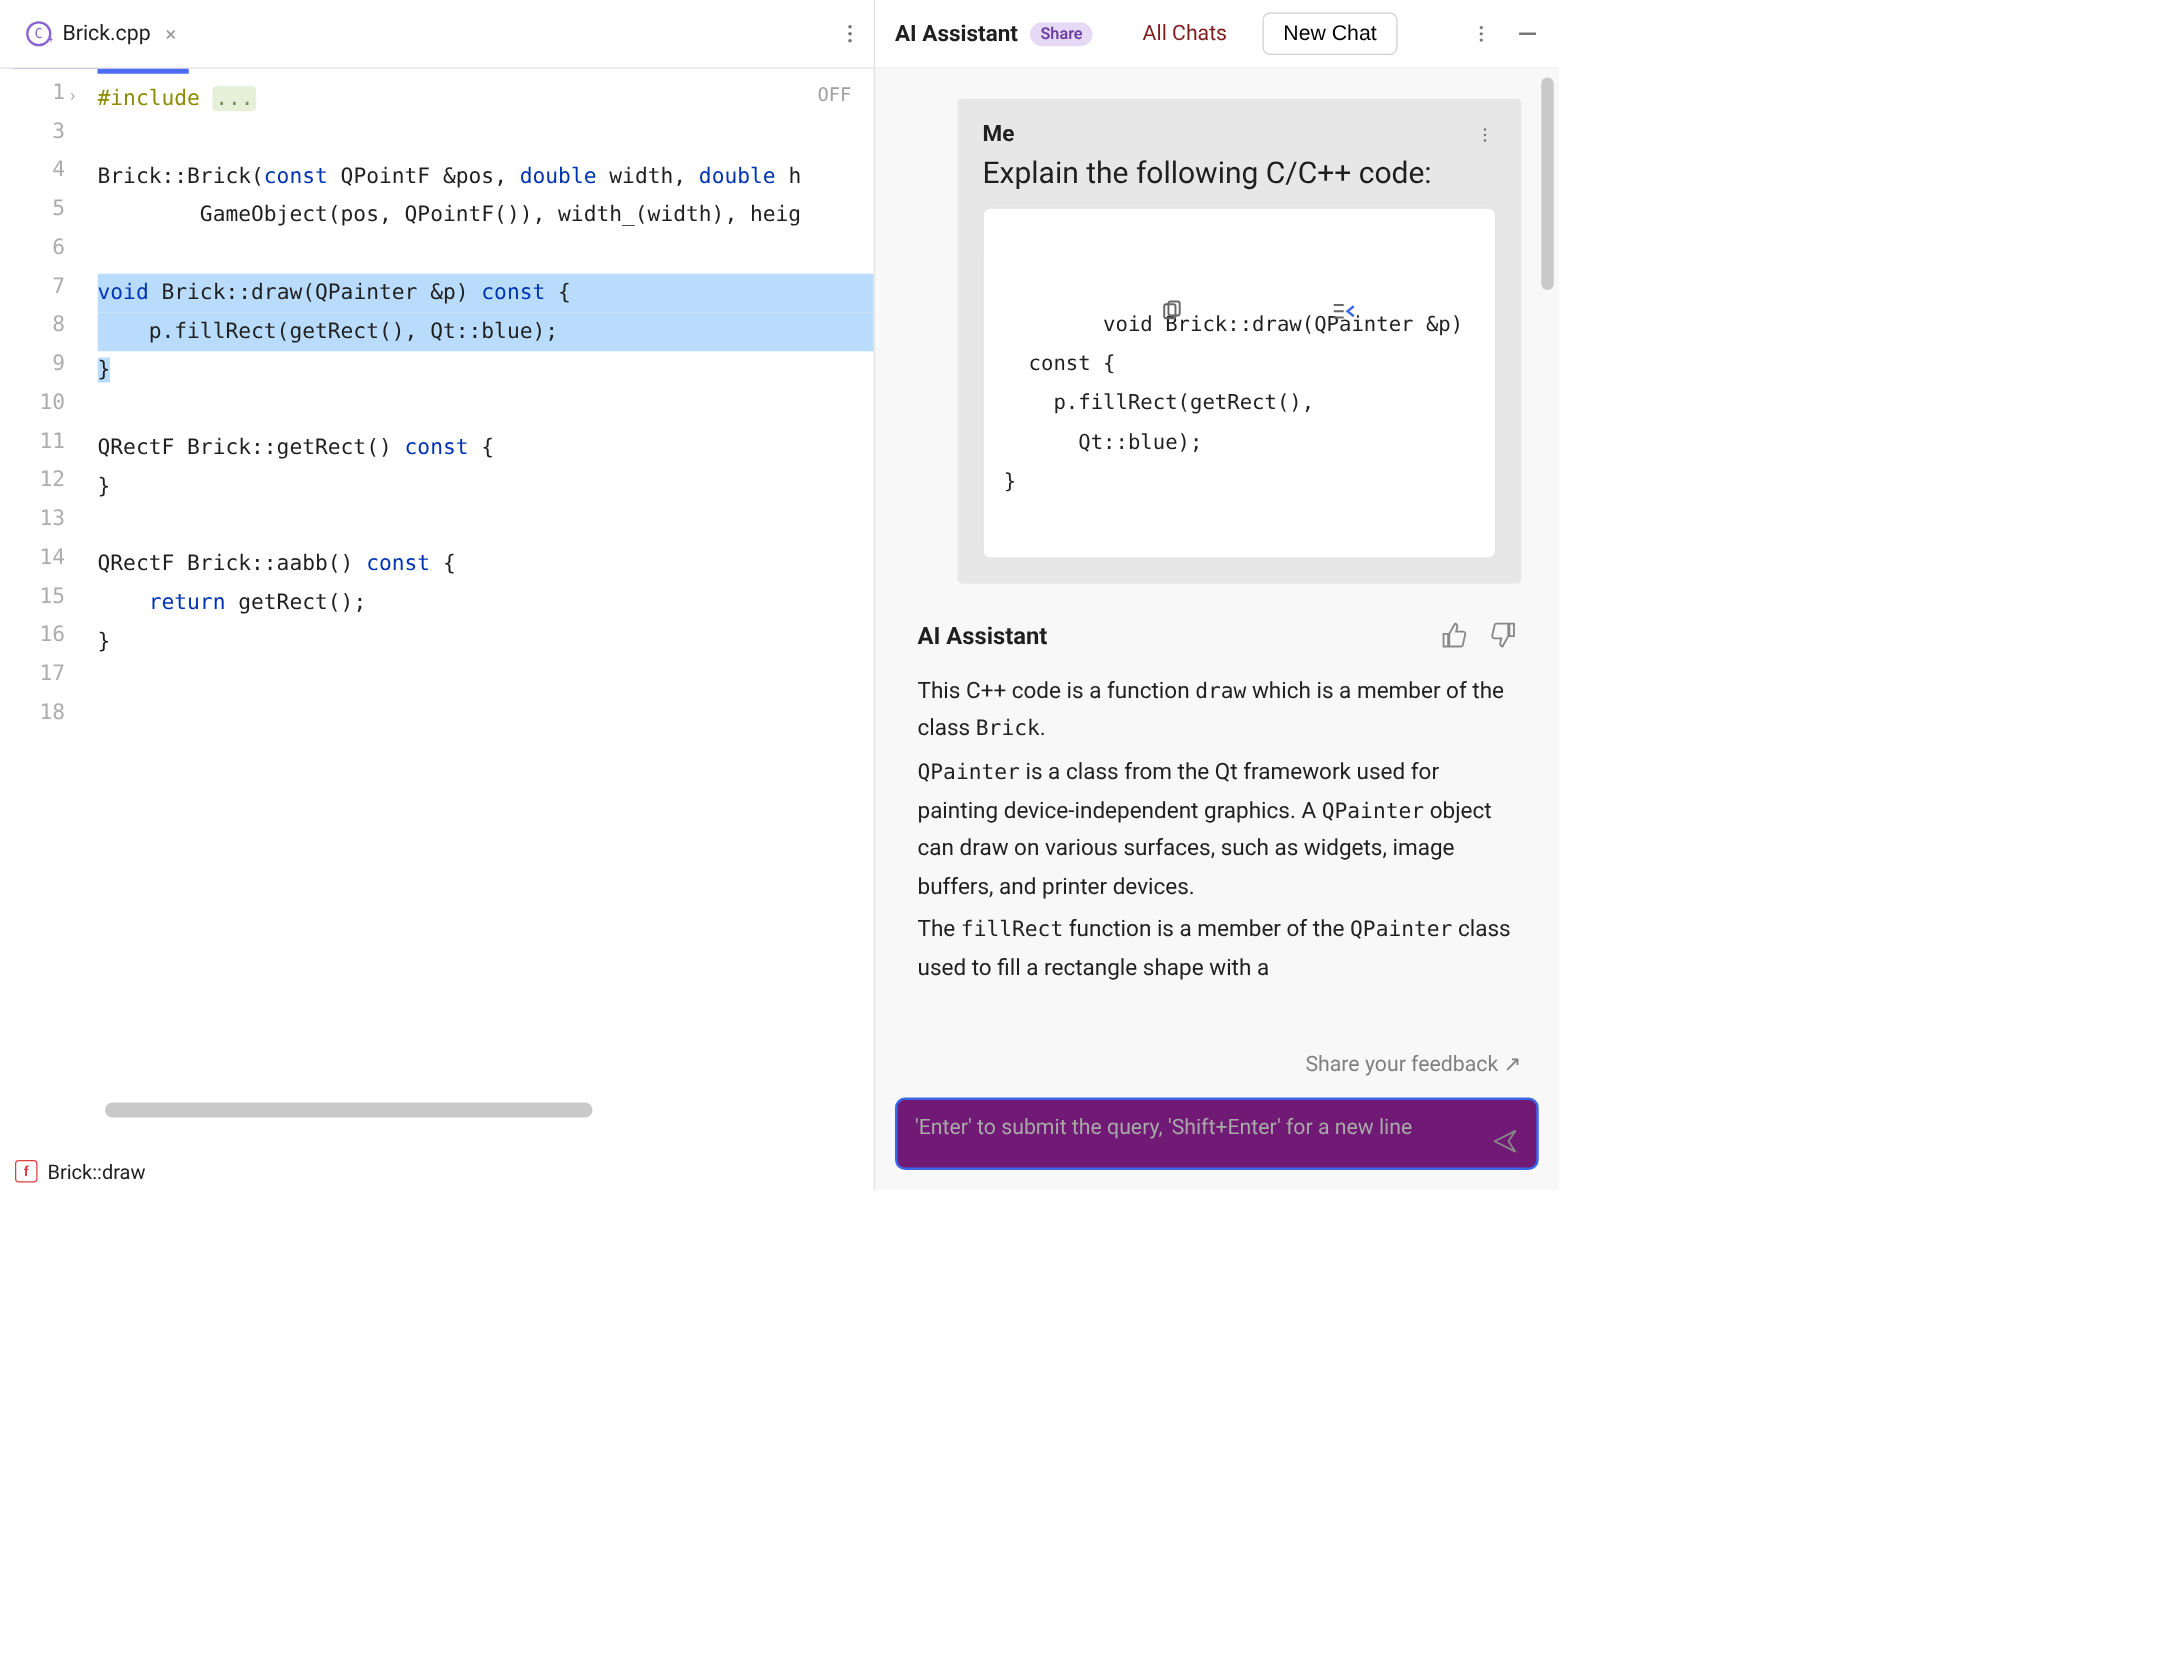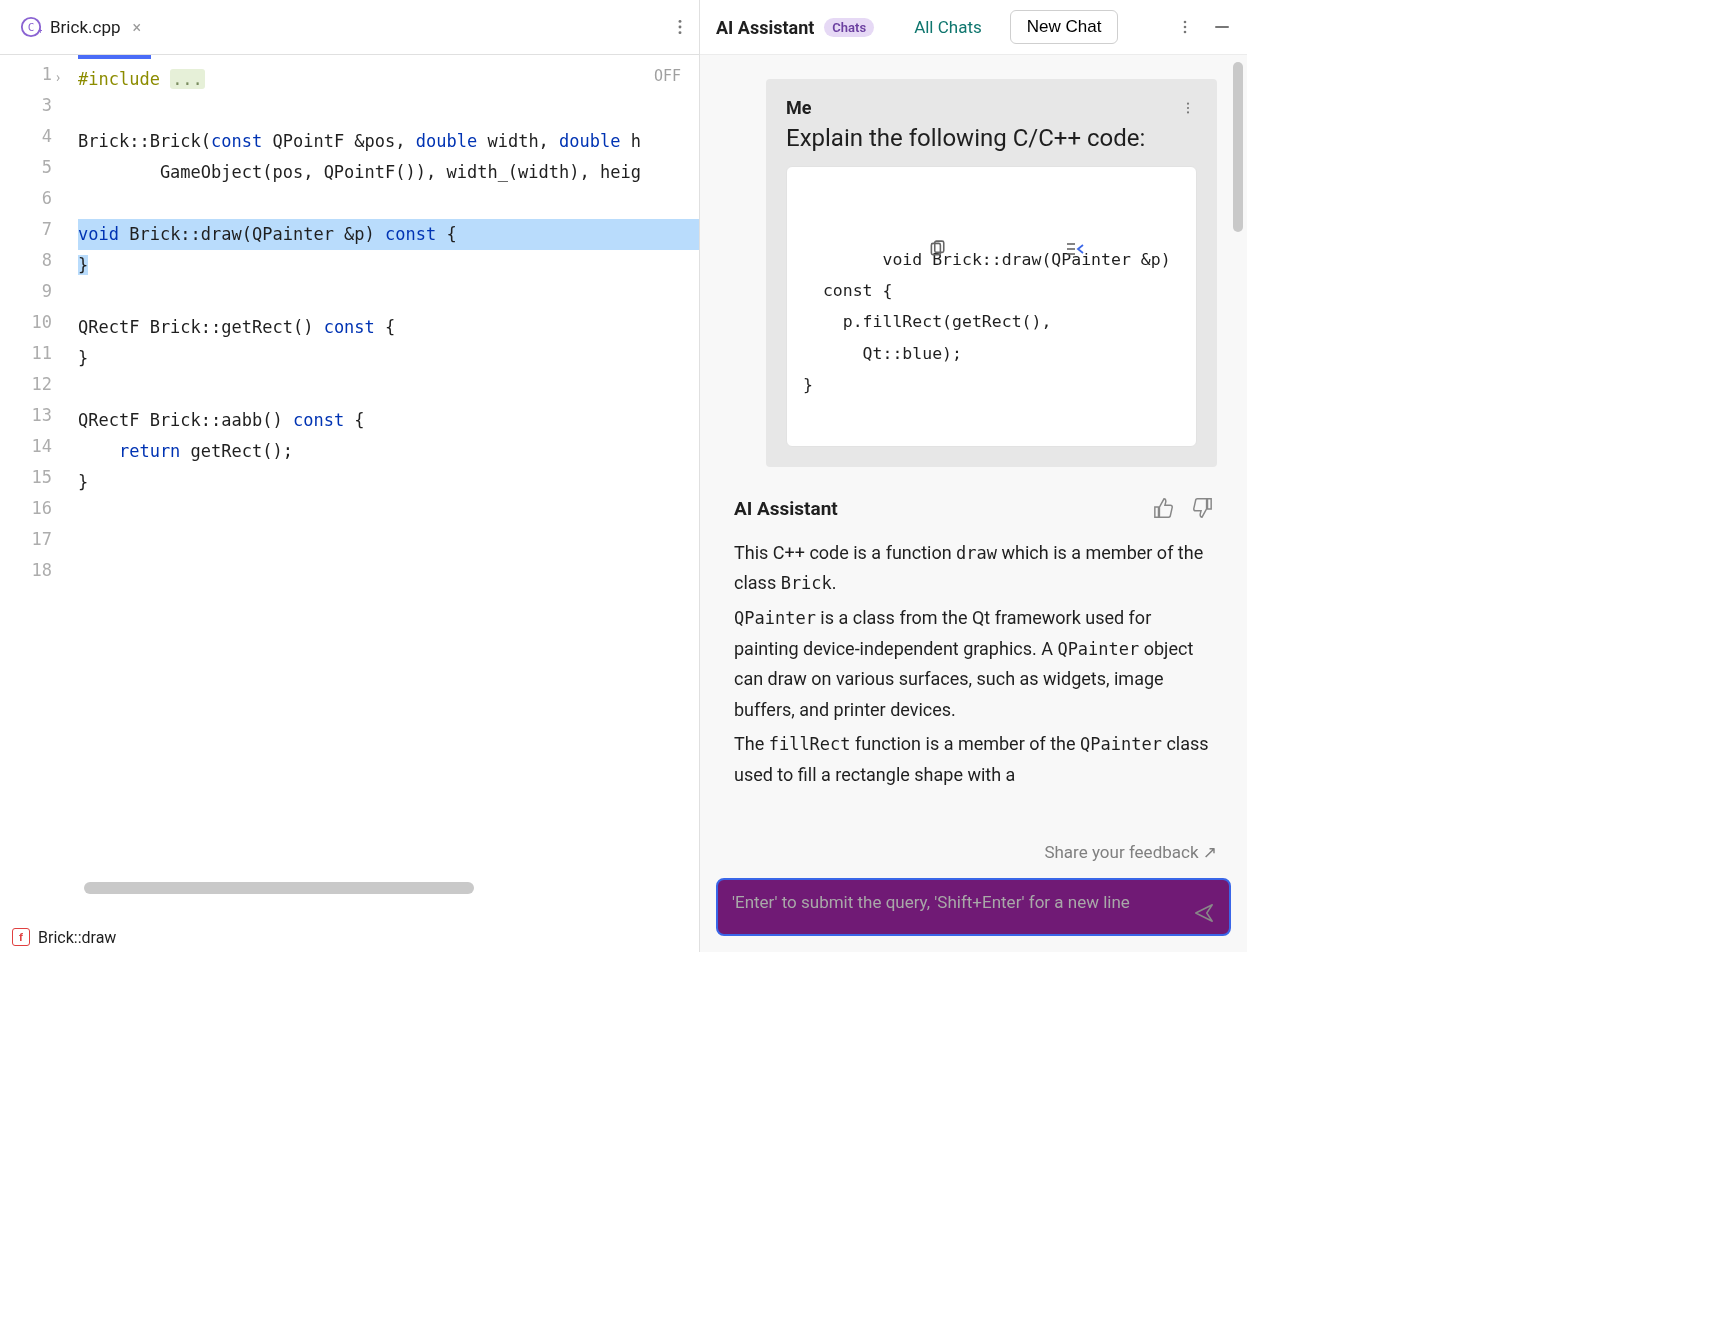--- a/index.html
+++ b/index.html
@@ -164,21 +164,21 @@
 }
 .beta-badge {
   background: #e6d9f5;
   color: #6b3fa0;
   font-size: 13px;
   padding: 2px 8px;
   border-radius: 10px;
   font-weight: 600;
 }
 .all-chats {
-  color: #0f766e;
+  color: #7f1d1d;
   font-size: 17px;
   margin-left: 30px;
   cursor: pointer;
 }
 .new-chat-btn {
   margin-left: 18px;
   background: #fff;
   border: 1px solid #cfcfcf;
   border-radius: 6px;
   padding: 6px 16px;
@@ -353,20 +353,21 @@
       <div class="line-no">18</div>
     </div>
     <div class="code-area">
       <div class="off-badge">OFF</div>
       <div class="code-line"><span class="preproc">#include </span><span class="folded">...</span></div>
       <div class="code-line"></div>
       <div class="code-line"><span>Brick::Brick(</span><span class="kw">const</span><span> QPointF &amp;pos, </span><span class="kw">double</span><span> width, </span><span class="kw">double</span><span> h</span></div>
       <div class="code-line"><span>        GameObject(pos, QPointF()), width_(width), heig</span></div>
       <div class="code-line"></div>
       <div class="code-line hl"><span class="kw">void</span><span> Brick::draw(QPainter &amp;p) </span><span class="kw">const</span><span> {</span></div>
+      <div class="code-line hl"><span>    p.fillRect(getRect(), Qt::blue);</span></div>
       <div class="code-line"><span style="background:#b9dcfc">}</span></div>
       <div class="code-line"></div>
       <div class="code-line"><span>QRectF Brick::getRect() </span><span class="kw">const</span><span> {</span></div>
       <div class="code-line"><span>}</span></div>
       <div class="code-line"></div>
       <div class="code-line"><span>QRectF Brick::aabb() </span><span class="kw">const</span><span> {</span></div>
       <div class="code-line"><span class="kw">    return</span><span> getRect();</span></div>
       <div class="code-line"><span>}</span></div>
       <div class="code-line"></div>
     </div>
@@ -375,21 +376,21 @@
 
   <div class="status-bar">
     <span class="status-icon">f</span>
     <span>Brick::draw</span>
   </div>
 </div>
 
 <div class="assistant-pane">
   <div class="assist-header">
     <span class="assist-title">AI Assistant</span>
-    <span class="beta-badge">Chats</span>
+    <span class="beta-badge">Share</span>
     <span class="all-chats">All Chats</span>
     <button class="new-chat-btn">New Chat</button>
     <div class="header-right">
       <span>
         <svg width="16" height="16" viewBox="0 0 16 16">
             <circle cx="8" cy="3" r="1.3" fill="#777"></circle>
             <circle cx="8" cy="8" r="1.3" fill="#777"></circle>
             <circle cx="8" cy="13" r="1.3" fill="#777"></circle>
           </svg>
       </span>

